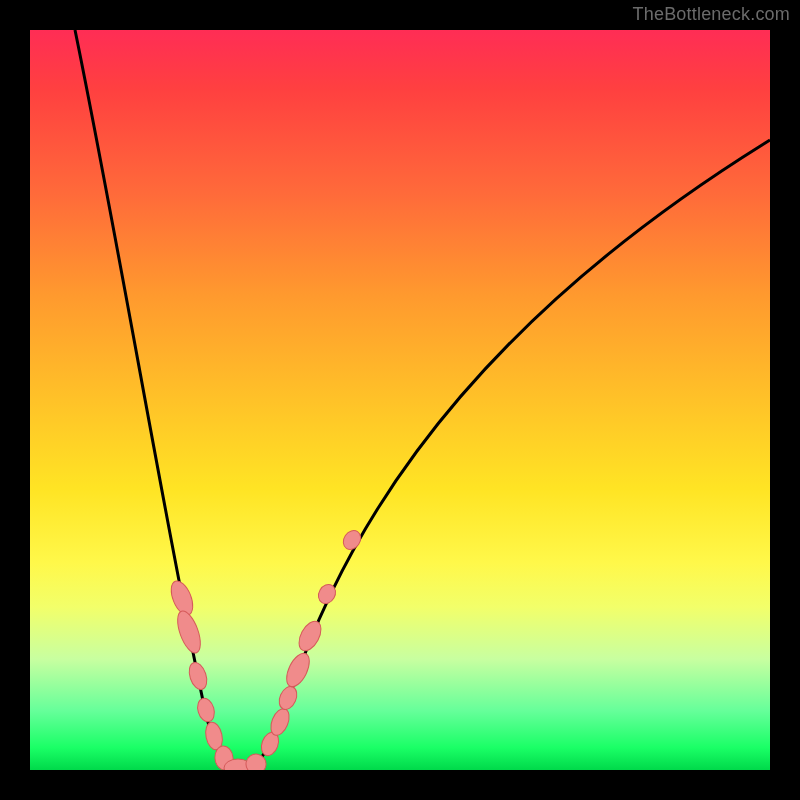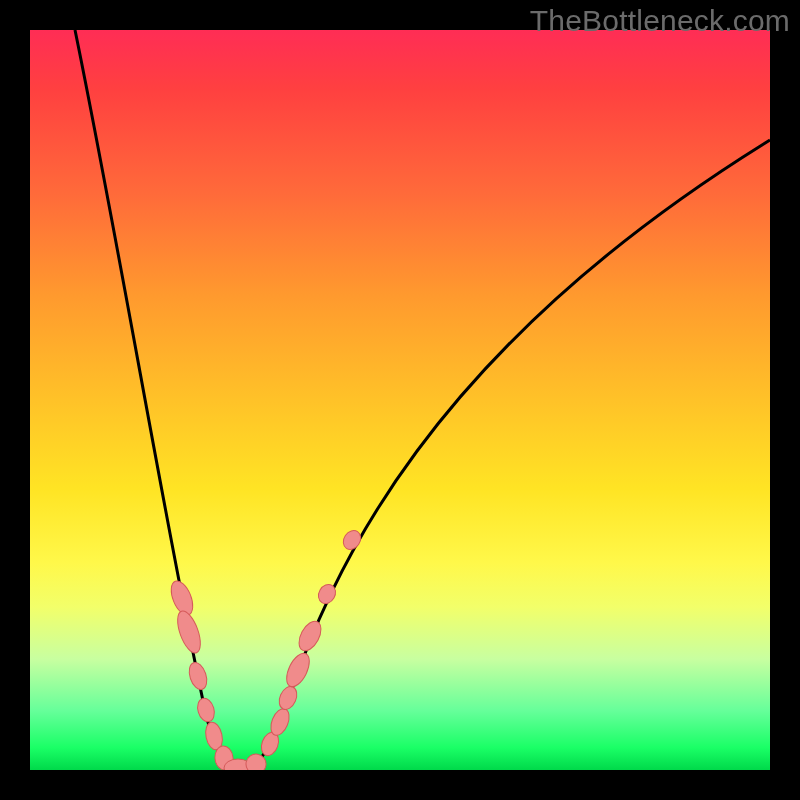--- a/index.html
+++ b/index.html
@@ -37,21 +37,21 @@
       #c8ffa0 85%,
       #66ff9a 92%,
       #1aff66 97%,
       #00d94a 100%);
   }
   .watermark {
     position: absolute;
     top: 4px;
     right: 10px;
     color: #6b6b6b;
-    font-size: 30px;
+    font-size: 18px;
     font-weight: 500;
     letter-spacing: 0.2px;
   }
   svg.curve {
     position: absolute;
     left: 0;
     top: 0;
     width: 740px;
     height: 740px;
   }

